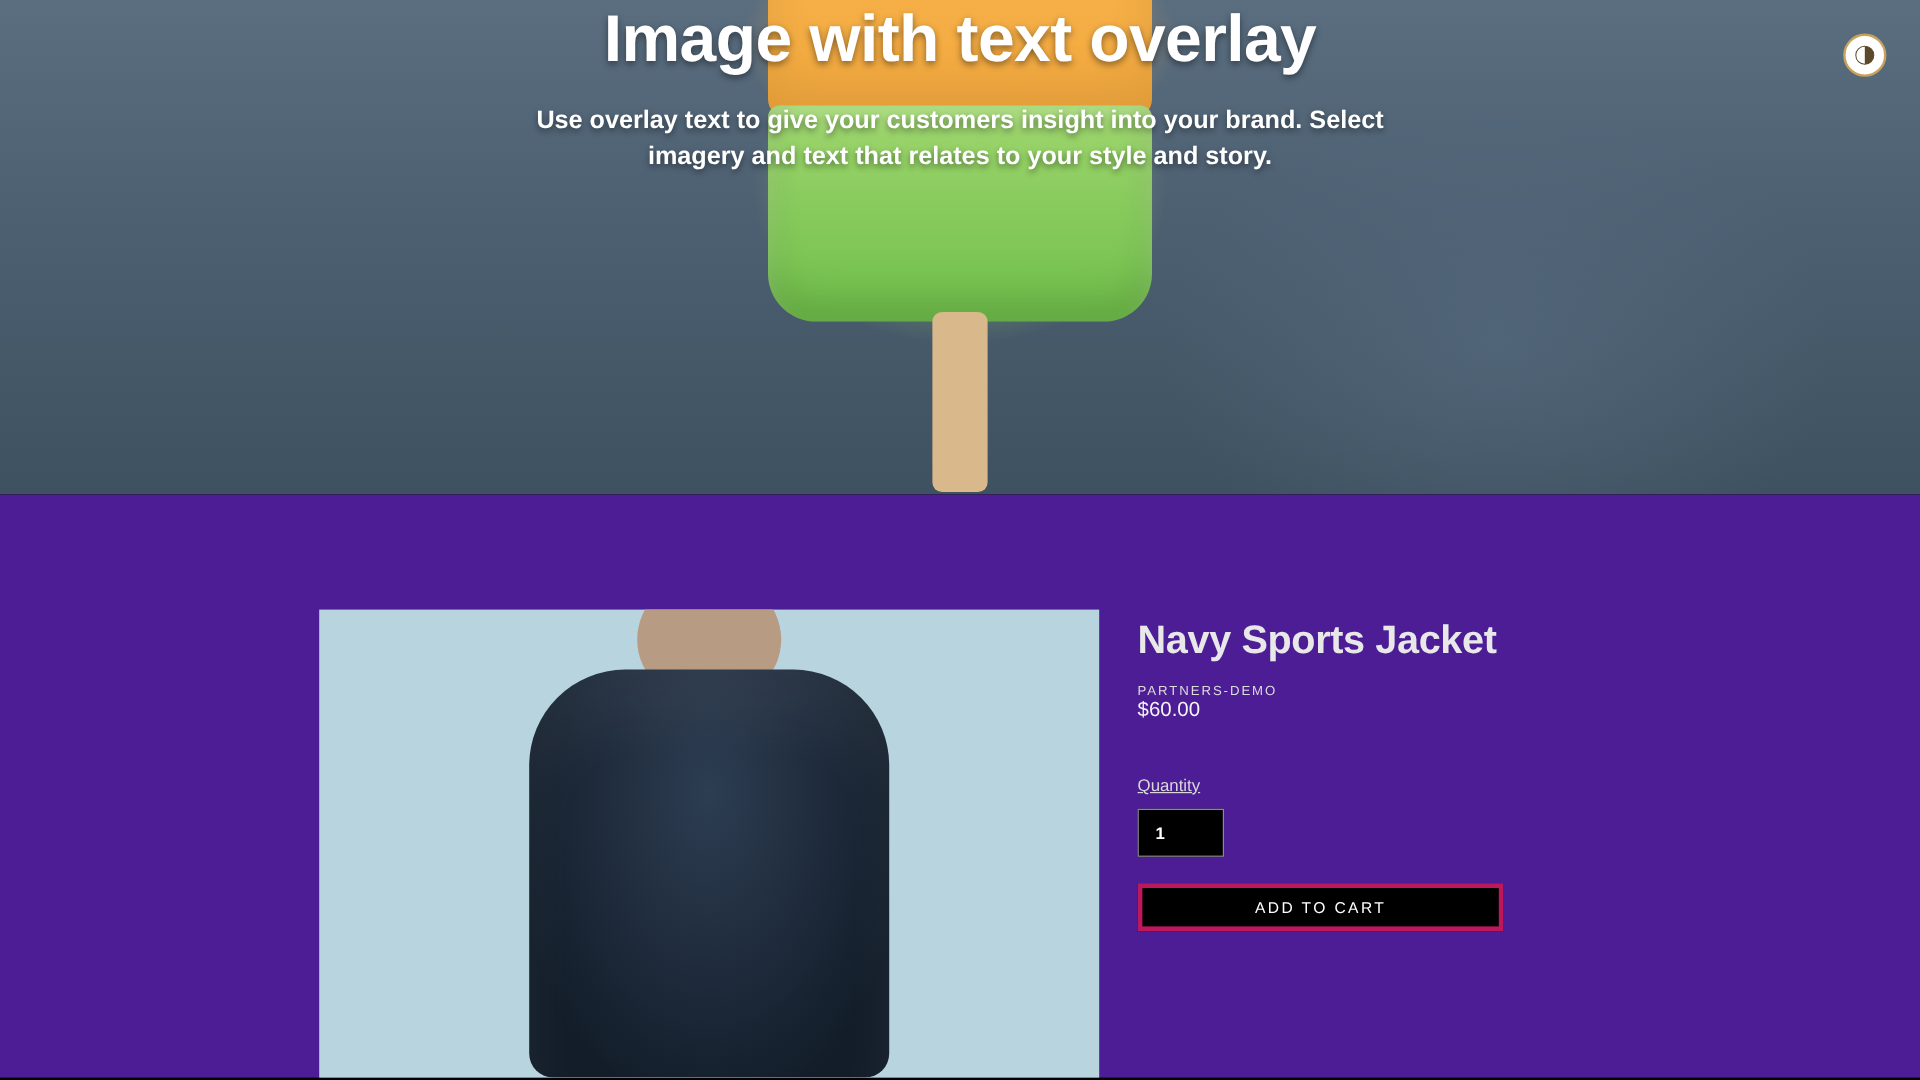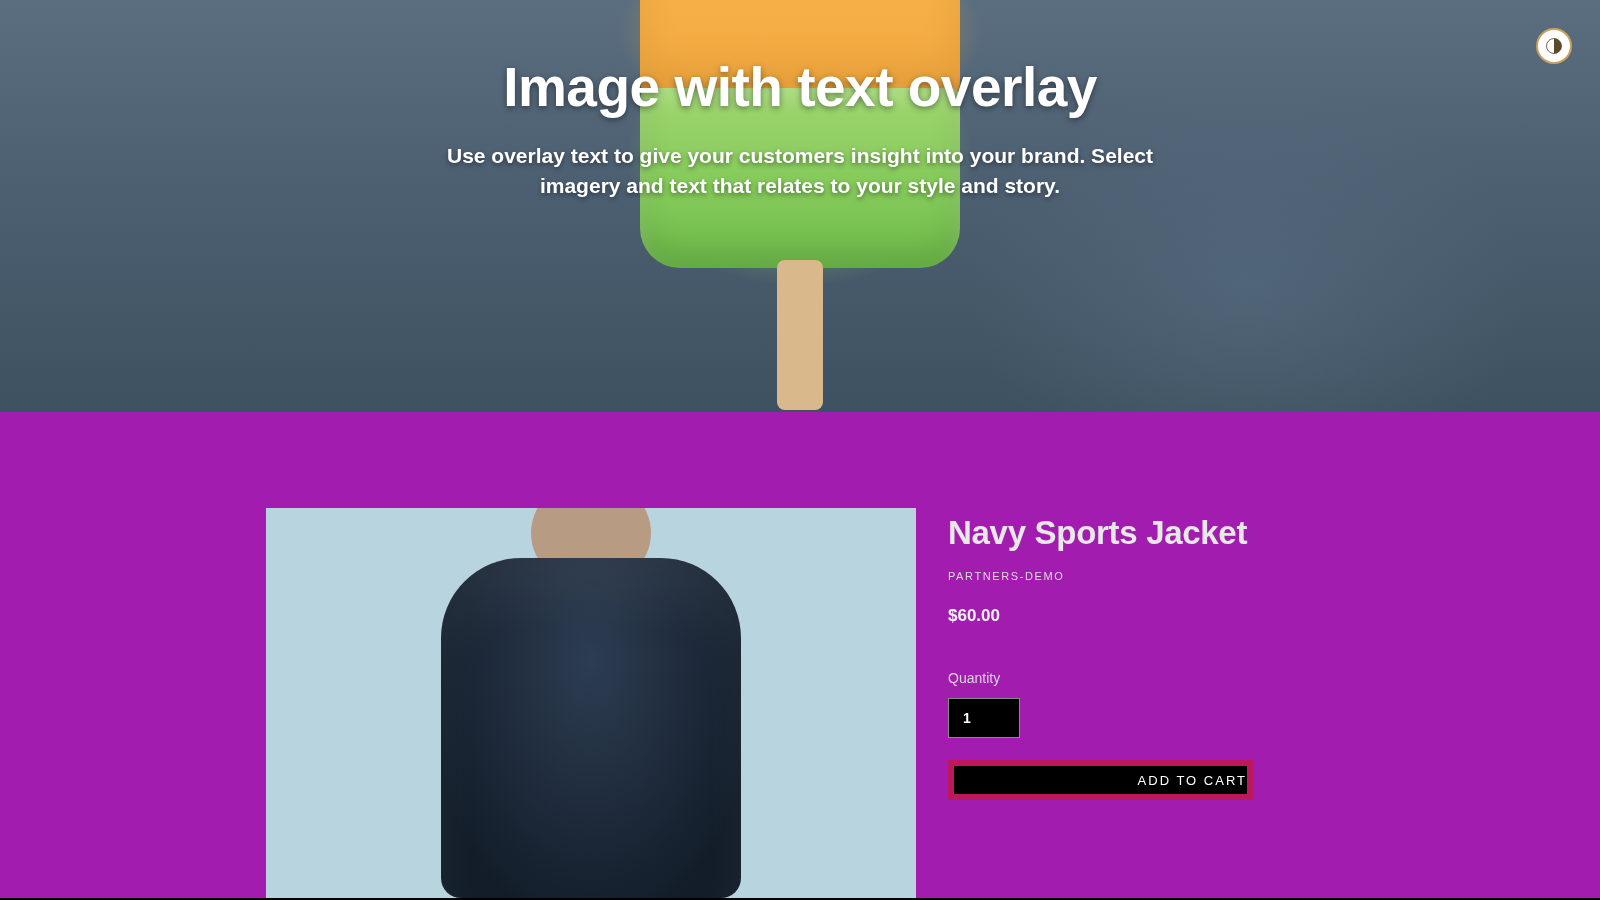--- a/index.html
+++ b/index.html
@@ -39,21 +39,20 @@
   }
   .stick {
     position:absolute; left:50%; transform:translateX(-50%);
     top:260px; width:46px; height:150px;
     background:#d9b98c;
     border-radius: 8px;
   }
   .hero-overlay {
     position:absolute; inset:0;
     display:flex; flex-direction:column; align-items:center;
-    padding-top:55px;
   }
   .hero-title {
     color:#fff; font-size:55px; font-weight:700; letter-spacing:-0.5px;
     text-shadow: 0 2px 6px rgba(0,0,0,0.45);
   }
   .hero-sub {
     margin-top:22px;
     color:#fff; font-size:21px; font-weight:600; line-height:1.45;
     text-align:center; max-width:720px;
     text-shadow: 0 2px 5px rgba(0,0,0,0.45);
@@ -63,21 +62,21 @@
     position:absolute; top:28px; right:28px;
     width:36px; height:36px; border-radius:50%;
     background:#fff; border:2px solid #c9a25a;
     display:flex; align-items:center; justify-content:center;
     cursor:pointer;
   }
   .theme-toggle svg { width:20px; height:20px; }
 
   
   .product {
-    background:#a21caf;
+    background:#4c1d95;
     padding:96px 0 0 0;
     display:flex; justify-content:center;
   }
   .product-inner {
     width:1100px; max-width:100%;
     display:flex; gap:32px;
     padding:0 16px;
   }
   .product-image {
     width:650px; height:390px;
@@ -99,38 +98,38 @@
     box-shadow: inset 0 40px 50px rgba(255,255,255,0.06);
   }
 
   .product-details {
     color:#e3e3e3;
     flex:1;
     padding-top:6px;
   }
   .pd-title { font-size:33px; font-weight:600; color:#e8e8e8; letter-spacing:-0.3px; }
   .pd-vendor { margin-top:18px; font-size:11px; letter-spacing:1.6px; color:#dcdcdc; }
-  .pd-price { margin-top:24px; font-size:17px; font-weight:700; color:#f4f4f4; }
-  .pd-qty-label { margin-top:44px; font-size:14px; color:#d8d8d8; }
+  .pd-price { font-size:17px; font-weight:400; color:#f4f4f4; }
+  .pd-qty-label { margin-top:44px; font-size:14px; color:#d8d8d8;text-decoration:underline; }
   .pd-qty-input {
     margin-top:12px;
     width:72px; height:40px;
     background:#000; border:1px solid #8a8a8a;
     color:#fff; font-weight:700; font-size:14px;
     padding:0 14px;
   }
   .btn {
     display:block; width:305px; height:40px;
     margin-top:22px;
     font-size:13px; font-weight:500; letter-spacing:2px;
     cursor:pointer;
     font-family:inherit;
   }
   .btn-outline {
-    background:#000; color:#fff; border:6px solid #be185d;text-align:right;
+    background:#000; color:#fff; border:4px solid #be185d;
   }
   .btn-solid {
     margin-top:10px;
     background:#cfcfcf; color:#000; border:1px solid #cfcfcf;
     font-weight:600;
   }
 </style>
 </head>
 <body>
 

